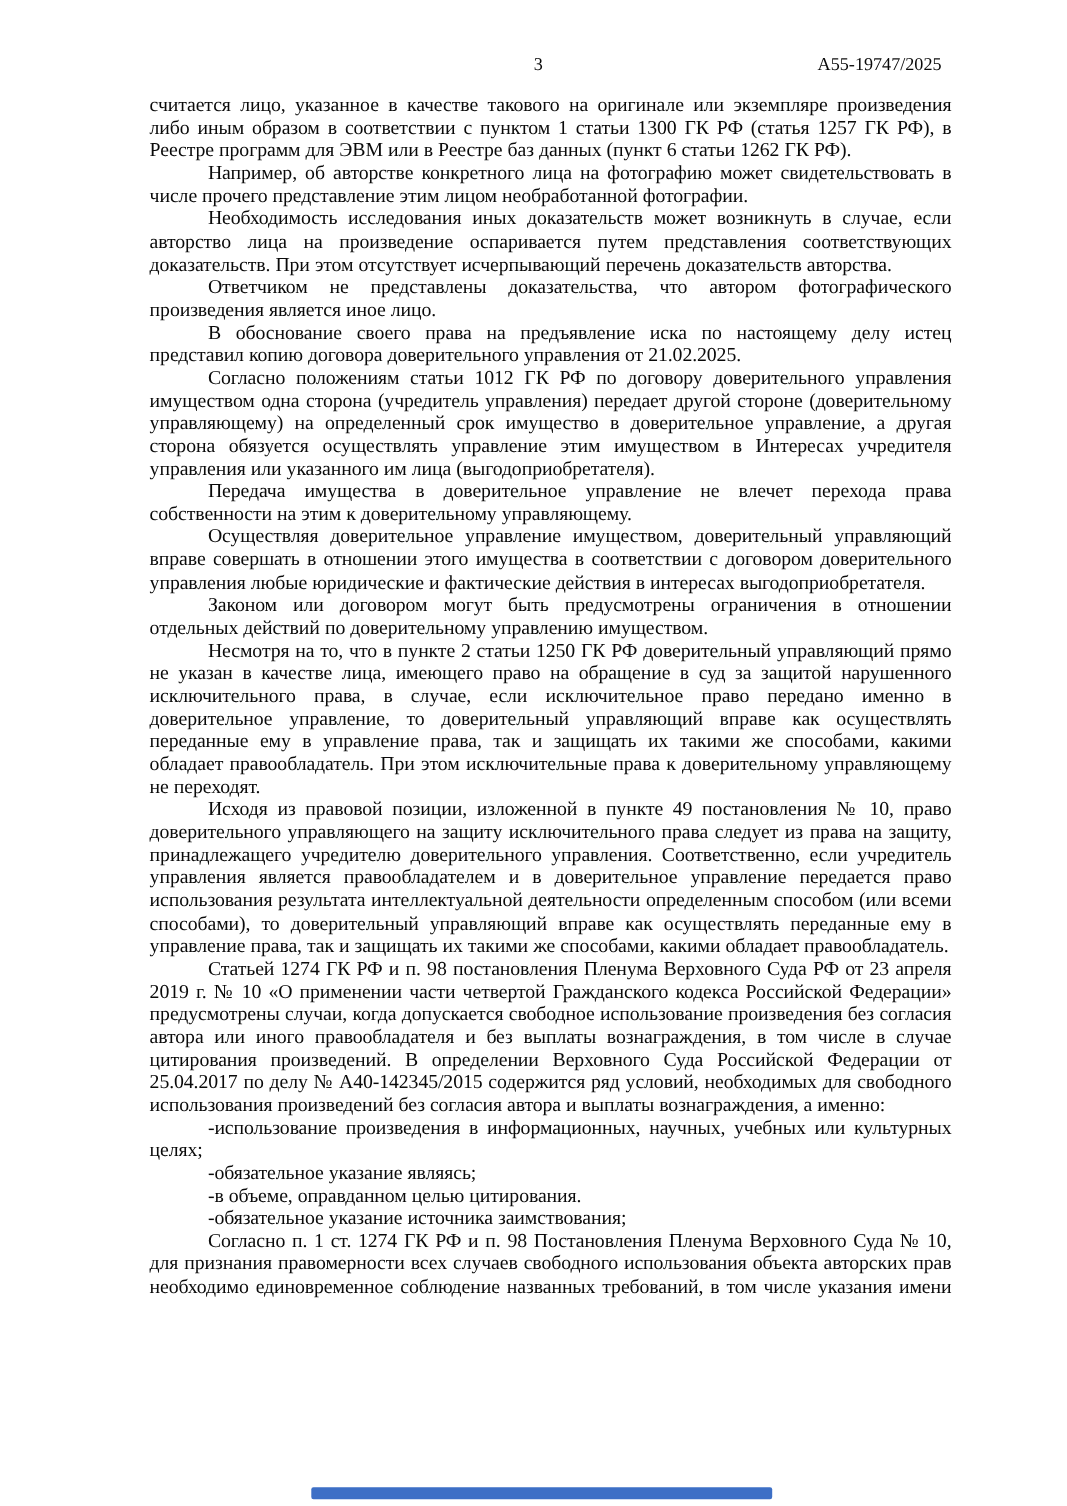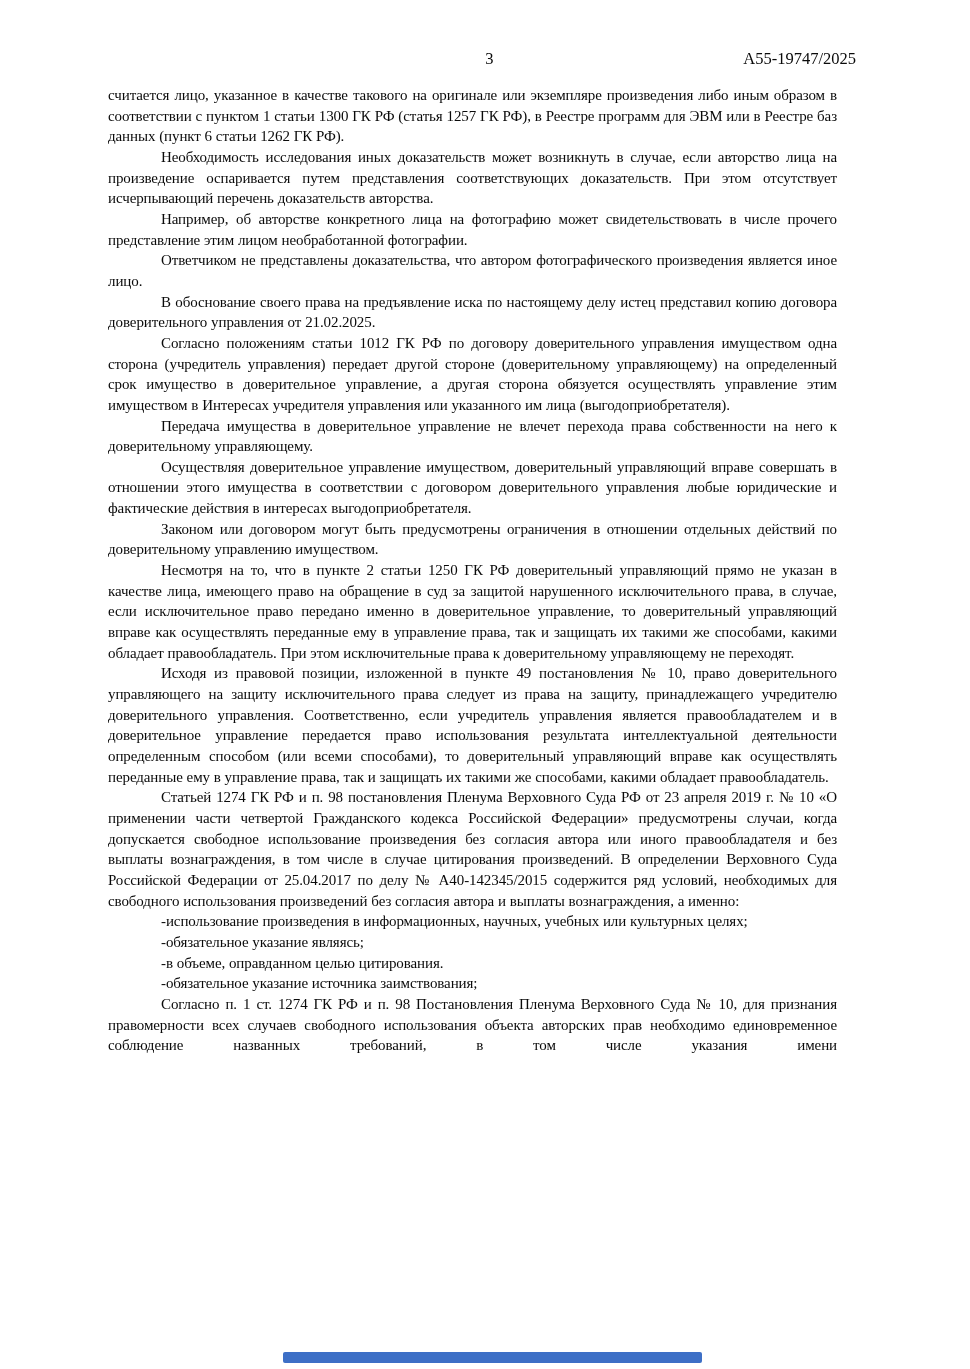--- a/index.html
+++ b/index.html
@@ -37,23 +37,23 @@
   .case-number {
     position: absolute;
     right: -2px;
     top: 0;
     text-align: left;
     white-space: nowrap;
   }
   .doc-body {
     position: absolute;
     top: 85px;
-    left: 108px;
+    left: 136px;
     width: 729px;
-    font-size: 15px;
+    font-size: 18px;
     line-height: 20.65px;
     text-align: justify;
     letter-spacing: -0.1px;
     word-spacing: 0.2px;
   }
   .doc-body p {
     margin: 0;
     padding: 0;
   }
   .doc-body p.indent {
@@ -77,26 +77,26 @@
 
 <div class="page">
 
   <div class="page-header">
     <span class="page-number">3</span>
     <span class="case-number">А55-19747/2025</span>
   </div>
 
   <div class="doc-body">
       <p>считается лицо, указанное в качестве такового на оригинале или экземпляре произведения либо иным образом в соответствии с пунктом 1 статьи 1300 ГК РФ (статья 1257 ГК РФ), в Реестре программ для ЭВМ или в Реестре баз данных (пункт 6 статьи 1262 ГК РФ).</p>
+      <p class="indent">Например, об авторстве конкретного лица на фотографию может свидетельствовать в числе прочего представление этим лицом необработанной фотографии.</p>
       <p class="indent">Необходимость исследования иных доказательств может возникнуть в случае, если авторство лица на произведение оспаривается путем представления соответствующих доказательств. При этом отсутствует исчерпывающий перечень доказательств авторства.</p>
-      <p class="indent">Например, об авторстве конкретного лица на фотографию может свидетельствовать в числе прочего представление этим лицом необработанной фотографии.</p>
       <p class="indent">Ответчиком не представлены доказательства, что автором фотографического произведения является иное лицо.</p>
       <p class="indent">В обоснование своего права на предъявление иска по настоящему делу истец представил копию договора доверительного управления от 21.02.2025.</p>
       <p class="indent">Согласно положениям статьи 1012 ГК РФ по договору доверительного управления имуществом одна сторона (учредитель управления) передает другой стороне (доверительному управляющему) на определенный срок имущество в доверительное управление, а другая сторона обязуется осуществлять управление этим имуществом в Интересах учредителя управления или указанного им лица (выгодоприобретателя).</p>
-      <p class="indent">Передача имущества в доверительное управление не влечет перехода права собственности на него к доверительному управляющему.</p>
+      <p class="indent">Передача имущества в доверительное управление не влечет перехода права собственности на этим к доверительному управляющему.</p>
       <p class="indent">Осуществляя доверительное управление имуществом, доверительный управляющий вправе совершать в отношении этого имущества в соответствии с договором доверительного управления любые юридические и фактические действия в интересах выгодоприобретателя.</p>
       <p class="indent">Законом или договором могут быть предусмотрены ограничения в отношении отдельных действий по доверительному управлению имуществом.</p>
       <p class="indent">Несмотря на то, что в пункте 2 статьи 1250 ГК РФ доверительный управляющий прямо не указан в качестве лица, имеющего право на обращение в суд за защитой нарушенного исключительного права, в случае, если исключительное право передано именно в доверительное управление, то доверительный управляющий вправе как осуществлять переданные ему в управление права, так и защищать их такими же способами, какими обладает правообладатель. При этом исключительные права к доверительному управляющему не переходят.</p>
       <p class="indent">Исходя из правовой позиции, изложенной в пункте 49 постановления № 10, право доверительного управляющего на защиту исключительного права следует из права на защиту, принадлежащего учредителю доверительного управления. Соответственно, если учредитель управления является правообладателем и в доверительное управление передается право использования результата интеллектуальной деятельности определенным способом (или всеми способами), то доверительный управляющий вправе как осуществлять переданные ему в управление права, так и защищать их такими же способами, какими обладает правообладатель.</p>
       <p class="indent">Статьей 1274 ГК РФ и п. 98 постановления Пленума Верховного Суда РФ от 23 апреля 2019 г. № 10 «О применении части четвертой Гражданского кодекса Российской Федерации» предусмотрены случаи, когда допускается свободное использование произведения без согласия автора или иного правообладателя и без выплаты вознаграждения, в том числе в случае цитирования произведений. В определении Верховного Суда Российской Федерации от 25.04.2017 по делу № А40-142345/2015 содержится ряд условий, необходимых для свободного использования произведений без согласия автора и выплаты вознаграждения, а именно:</p>
       <p class="indent">-использование произведения в информационных, научных, учебных или культурных целях;</p>
       <p class="indent">-обязательное указание являясь;</p>
       <p class="indent">-в объеме, оправданном целью цитирования.</p>
       <p class="indent">-обязательное указание источника заимствования;</p>
       <p class="indent justify-last">Согласно п. 1 ст. 1274 ГК РФ и п. 98 Постановления Пленума Верховного Суда № 10, для признания правомерности всех случаев свободного использования объекта авторских прав необходимо единовременное соблюдение названных требований, в том числе указания имени</p>

